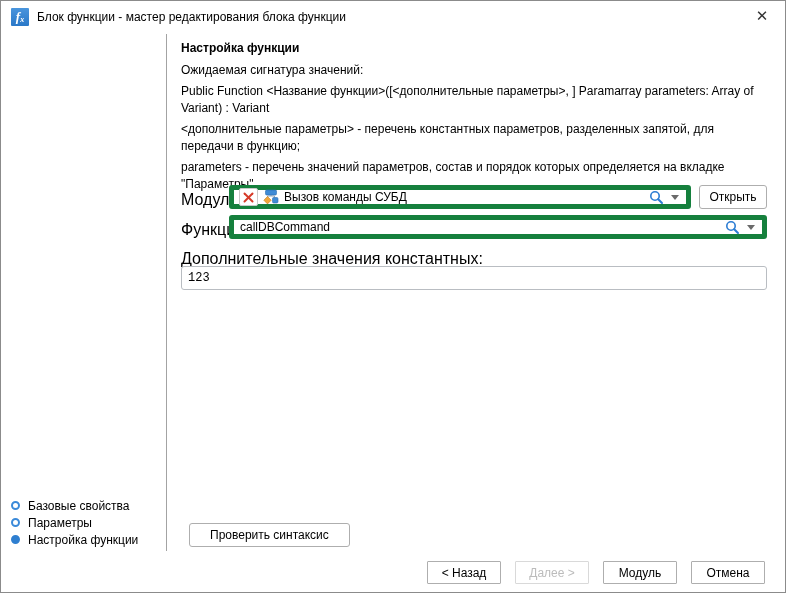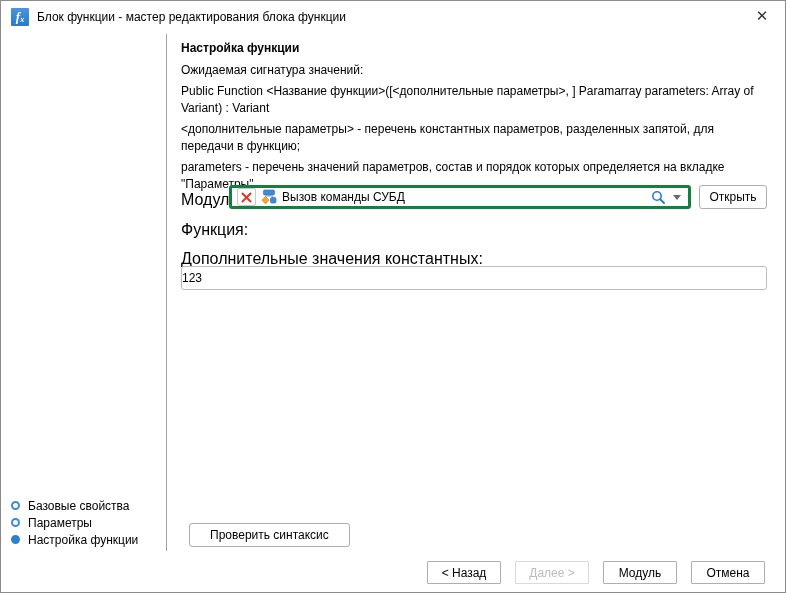--- a/index.html
+++ b/index.html
@@ -25,42 +25,42 @@
   }
   
   .v-divider { position:absolute; left:165px; top:33px; width:1px; height:517px; background:#a3a3a3; }
   
   .page-title { position:absolute; left:180px; top:40px; font-size:12px; font-weight:bold; color:#000; }
   .desc { position:absolute; left:180px; top:61px; width:588px; font-size:12px; line-height:17px; color:#000; }
   .desc p { margin:0 0 4px 0; }
   
   .field-label { position:absolute; font-size:16px; color:#000; }
   .combo {
-    position:absolute; height:24px; background:#fff; border:3px solid #15803d;
+    position:absolute; height:24px; background:#fff; border:5px solid #15803d;
     border-radius:3px; display:flex; align-items:center; padding:0 5px;
   }
   .combo .grow { flex:1; }
   .combo-value { font-size:12px; color:#000; margin-left:5px; white-space:nowrap; }
   .clear-box {
     width:19px; height:18px; border:1px solid #c9c9c9; border-radius:2px;
     display:flex; align-items:center; justify-content:center; background:#fff;
   }
   .search-zone { display:flex; align-items:center; gap:7px; padding-right:2px; }
   .caret-down {
     width:0; height:0; border-left:4px solid transparent; border-right:4px solid transparent;
     border-top:5px solid #6a6a6a;
   }
   .btn {
     position:absolute; height:24px; background:#fff; border:1px solid #aeaeae;
     border-radius:3px; font-size:12px; color:#000; text-align:center;
     display:flex; align-items:center; justify-content:center; padding:0 20px; cursor:default;
   }
   .text-input {
     position:absolute; height:24px; border:1px solid #b9bdc2; border-radius:3px;
-    font-family:Liberation Sans, sans-serif; font-size:12px; color:#000; padding:0 0; outline:none;
+    font-family:Liberation Mono, monospace; font-size:12px; color:#000; padding:0 6px; outline:none;
   }
   
   .steps { position:absolute; left:10px; top:496px; }
   .step { display:flex; align-items:center; height:17px; font-size:12px; color:#000; }
   .bullet { width:9px; height:9px; border-radius:50%; margin-right:8px; flex:0 0 auto; }
   .bullet.hollow { border:2px solid #3b8ad9; background:#fff; width:9px; height:9px; }
   .bullet.filled { background:#2f7fd0; border:2px solid #2f7fd0; }
   
   .bottom-bar { position:absolute; right:20px; top:560px; display:flex; gap:14px; }
   .bottom-bar .wbtn {
@@ -114,20 +114,31 @@
       <svg width="15" height="15" viewBox="0 0 15 15">
         <circle cx="6" cy="6" r="4.2" fill="none" stroke="#2b7cd3" stroke-width="1.6"></circle>
         <line x1="9.2" y1="9.2" x2="13" y2="13" stroke="#2b7cd3" stroke-width="2" stroke-linecap="round"></line>
       </svg>
       <span class="caret-down"></span>
     </span>
   </div>
   <div class="btn" style="left:698px; top:184px; width:68px;">Открыть</div>
 
   <div class="field-label" style="left:180px; top:220px;">Функция:</div>
+  <div class="combo" style="left:228px; top:214px; width:538px;">
+    <span class="combo-value" style="margin-left:1px;">callDBCommand</span>
+    <span class="grow"></span>
+    <span class="search-zone">
+      <svg width="15" height="15" viewBox="0 0 15 15">
+        <circle cx="6" cy="6" r="4.2" fill="none" stroke="#2b7cd3" stroke-width="1.6"></circle>
+        <line x1="9.2" y1="9.2" x2="13" y2="13" stroke="#2b7cd3" stroke-width="2" stroke-linecap="round"></line>
+      </svg>
+      <span class="caret-down"></span>
+    </span>
+  </div>
 
   <div class="field-label" style="left:180px; top:249px;">Дополнительные значения константных:</div>
   <input class="text-input" style="left: 180px; top: 265px; width: 586px;" value="123">
 
   <div class="steps">
     <div class="step">
       <span class="bullet hollow"></span>
       <span>Базовые свойства</span>
     </div>
     <div class="step">

